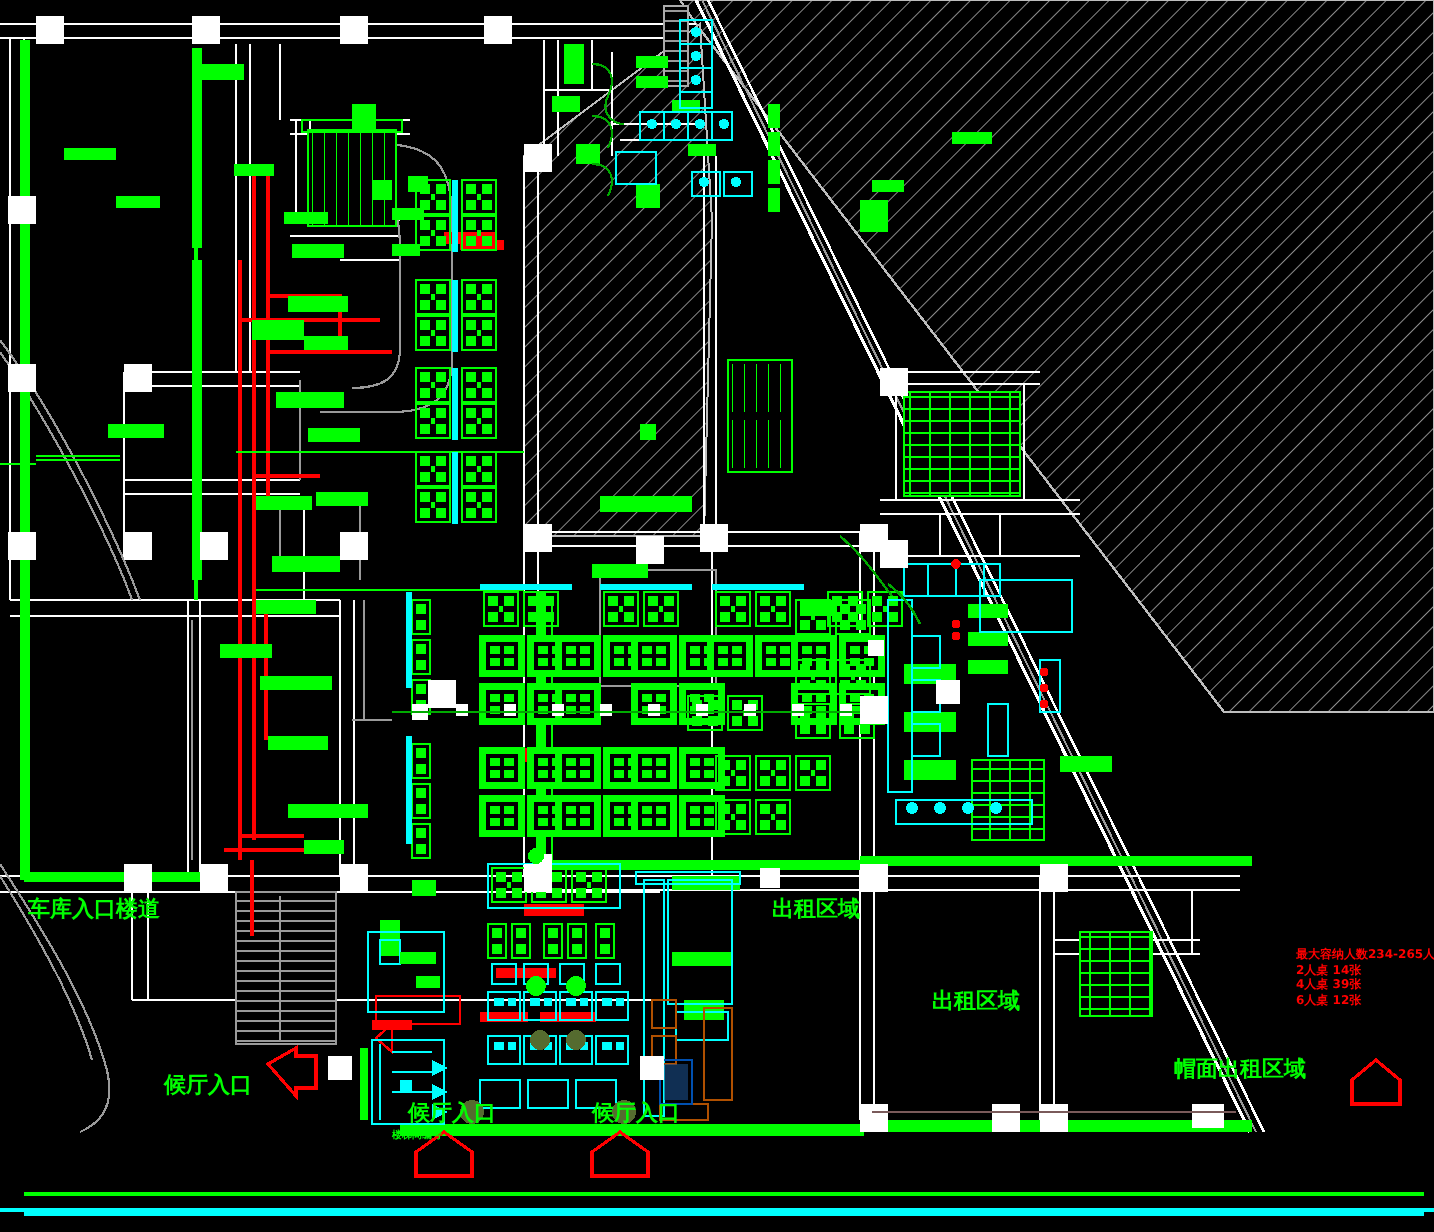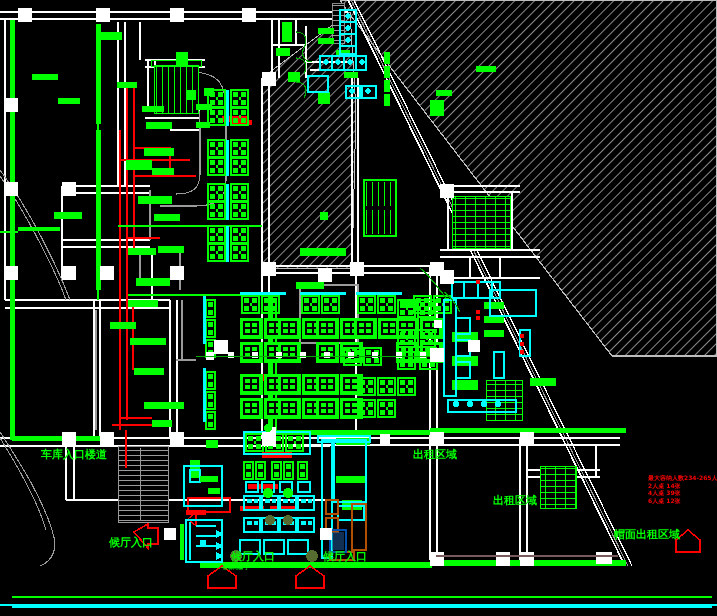--- a/index.html
+++ b/index.html
@@ -1,19 +1,19 @@
 <!DOCTYPE html>
 <html><head>
 <meta charset="utf-8">
 <style>
   html,body{margin:0;padding:0;background:#000;}
   body{width:717px;height:616px;overflow:hidden;font-family:"DejaVu Sans",sans-serif;}
   #cad{position:relative;width:717px;height:616px;background:#000;overflow:hidden;}
   #cad svg{position:absolute;left:0;top:0;}
-  .lbl{position:absolute;white-space:nowrap;font-family:Liberation Mono, monospace;font-weight:bold;line-height:1;margin-left:27px;}
+  .lbl{position:absolute;white-space:nowrap;font-family:Liberation Sans, sans-serif;font-weight:bold;line-height:1;}
   .lbl-green{color:#00ff00;}
   .note-block{position:absolute;color:#ff0000;font-weight:bold;line-height:1.25;white-space:nowrap;}
 </style>
 </head>
 <body>
 
 <div id="cad">
 
 <svg width="717" height="616" viewBox="0 0 717 616" shape-rendering="crispEdges">
   <defs>

